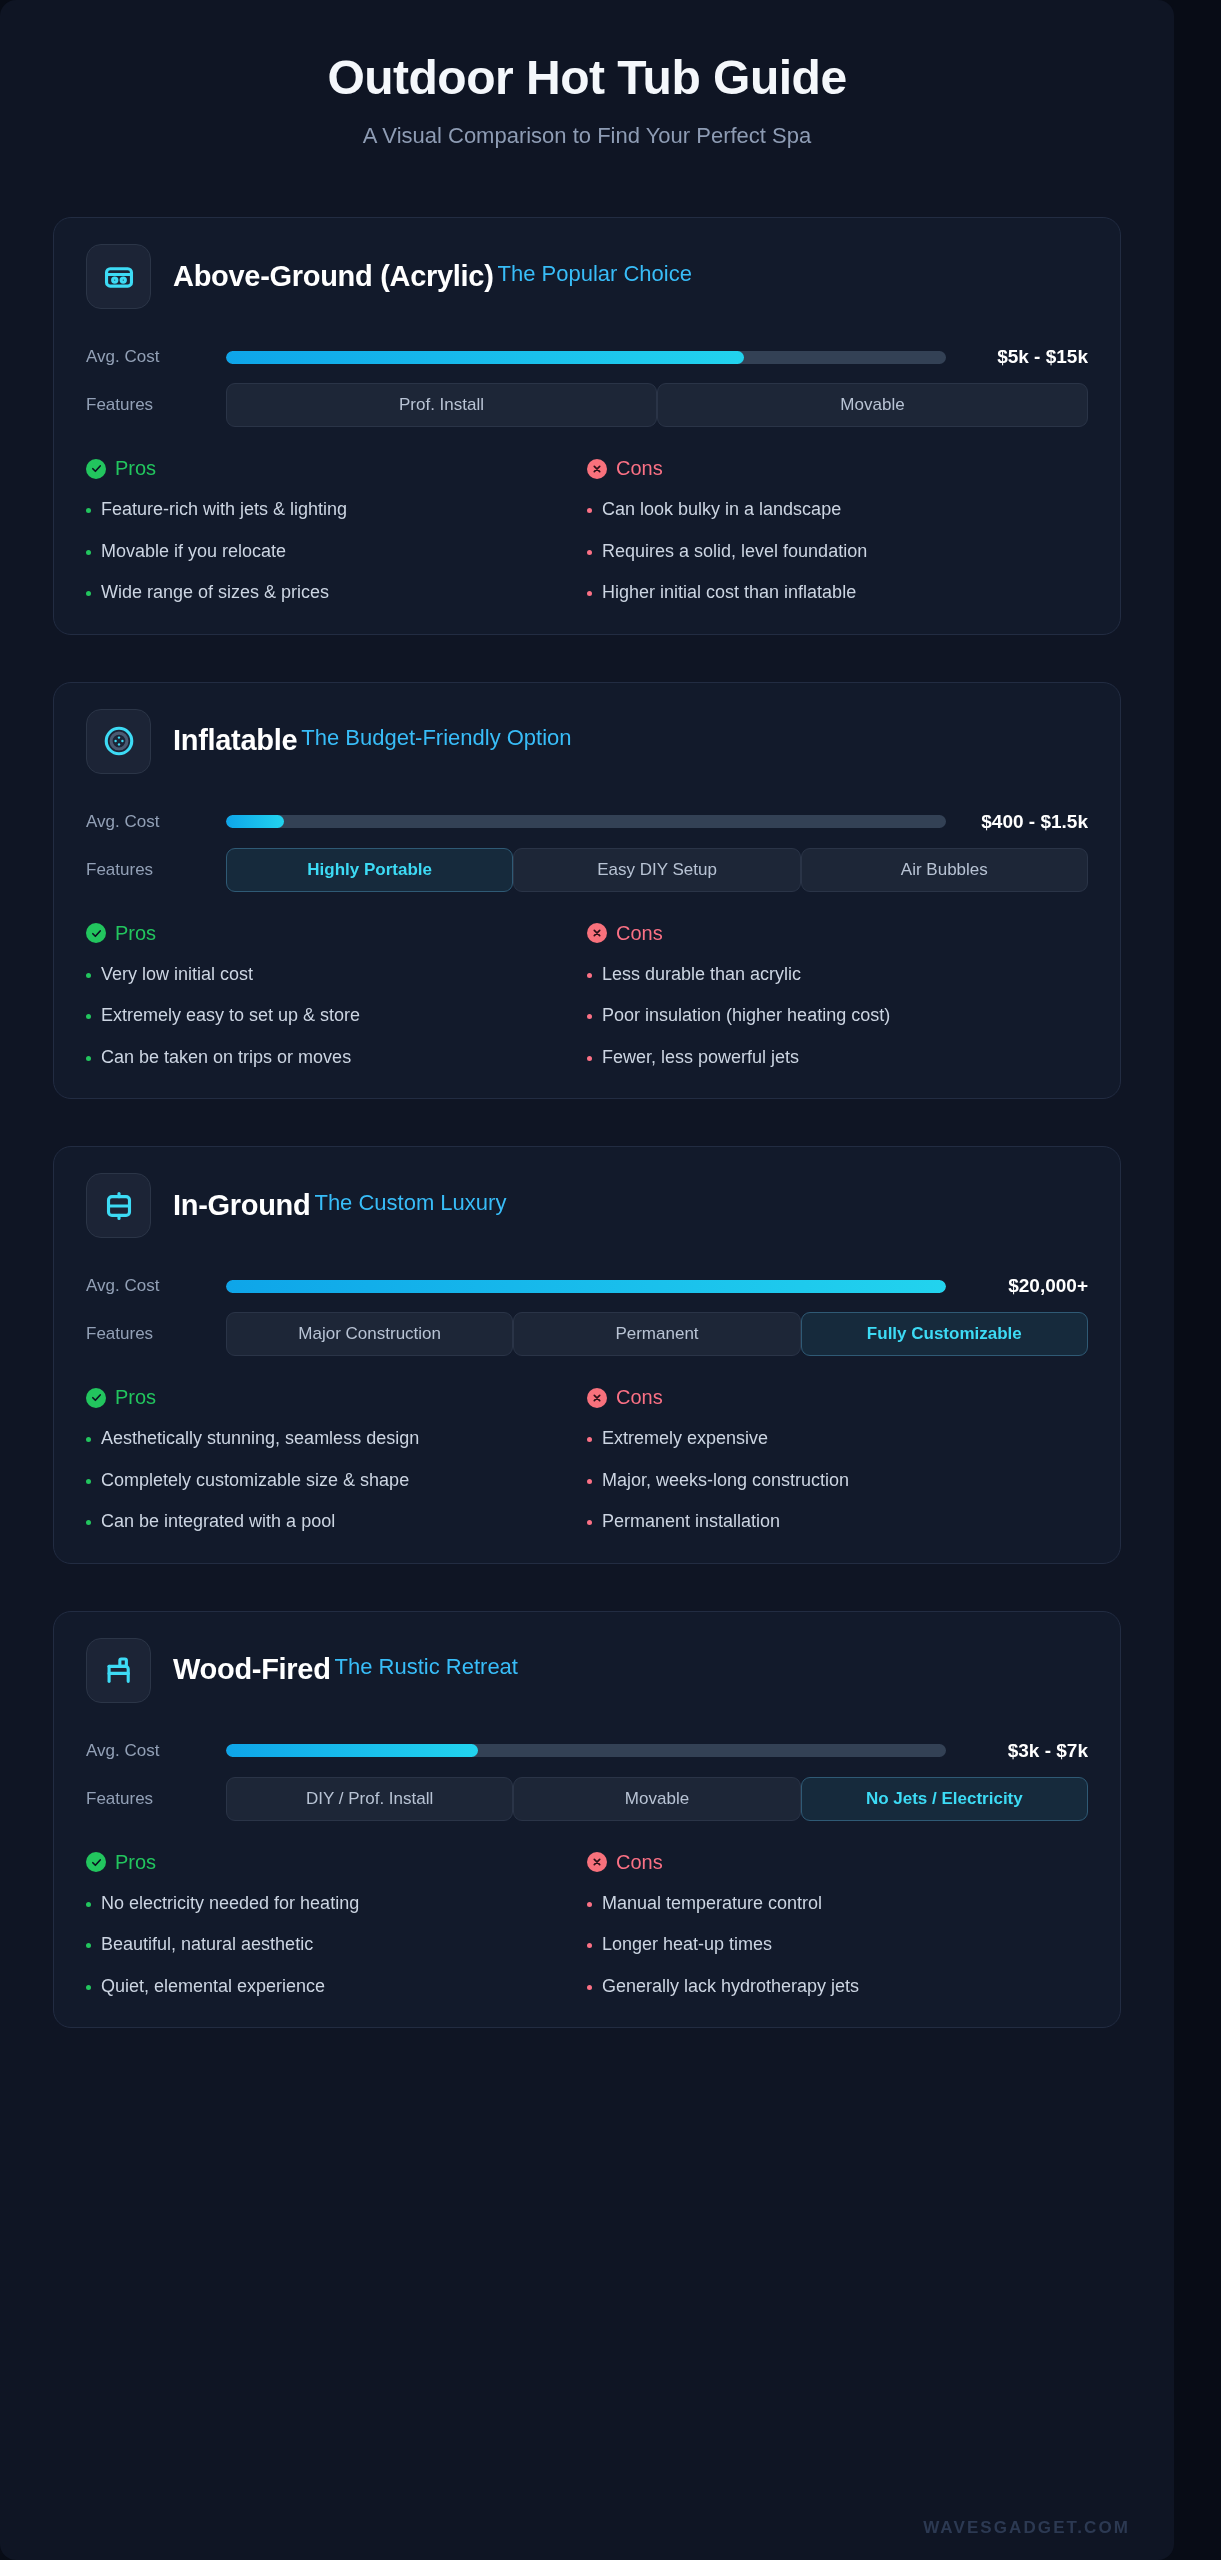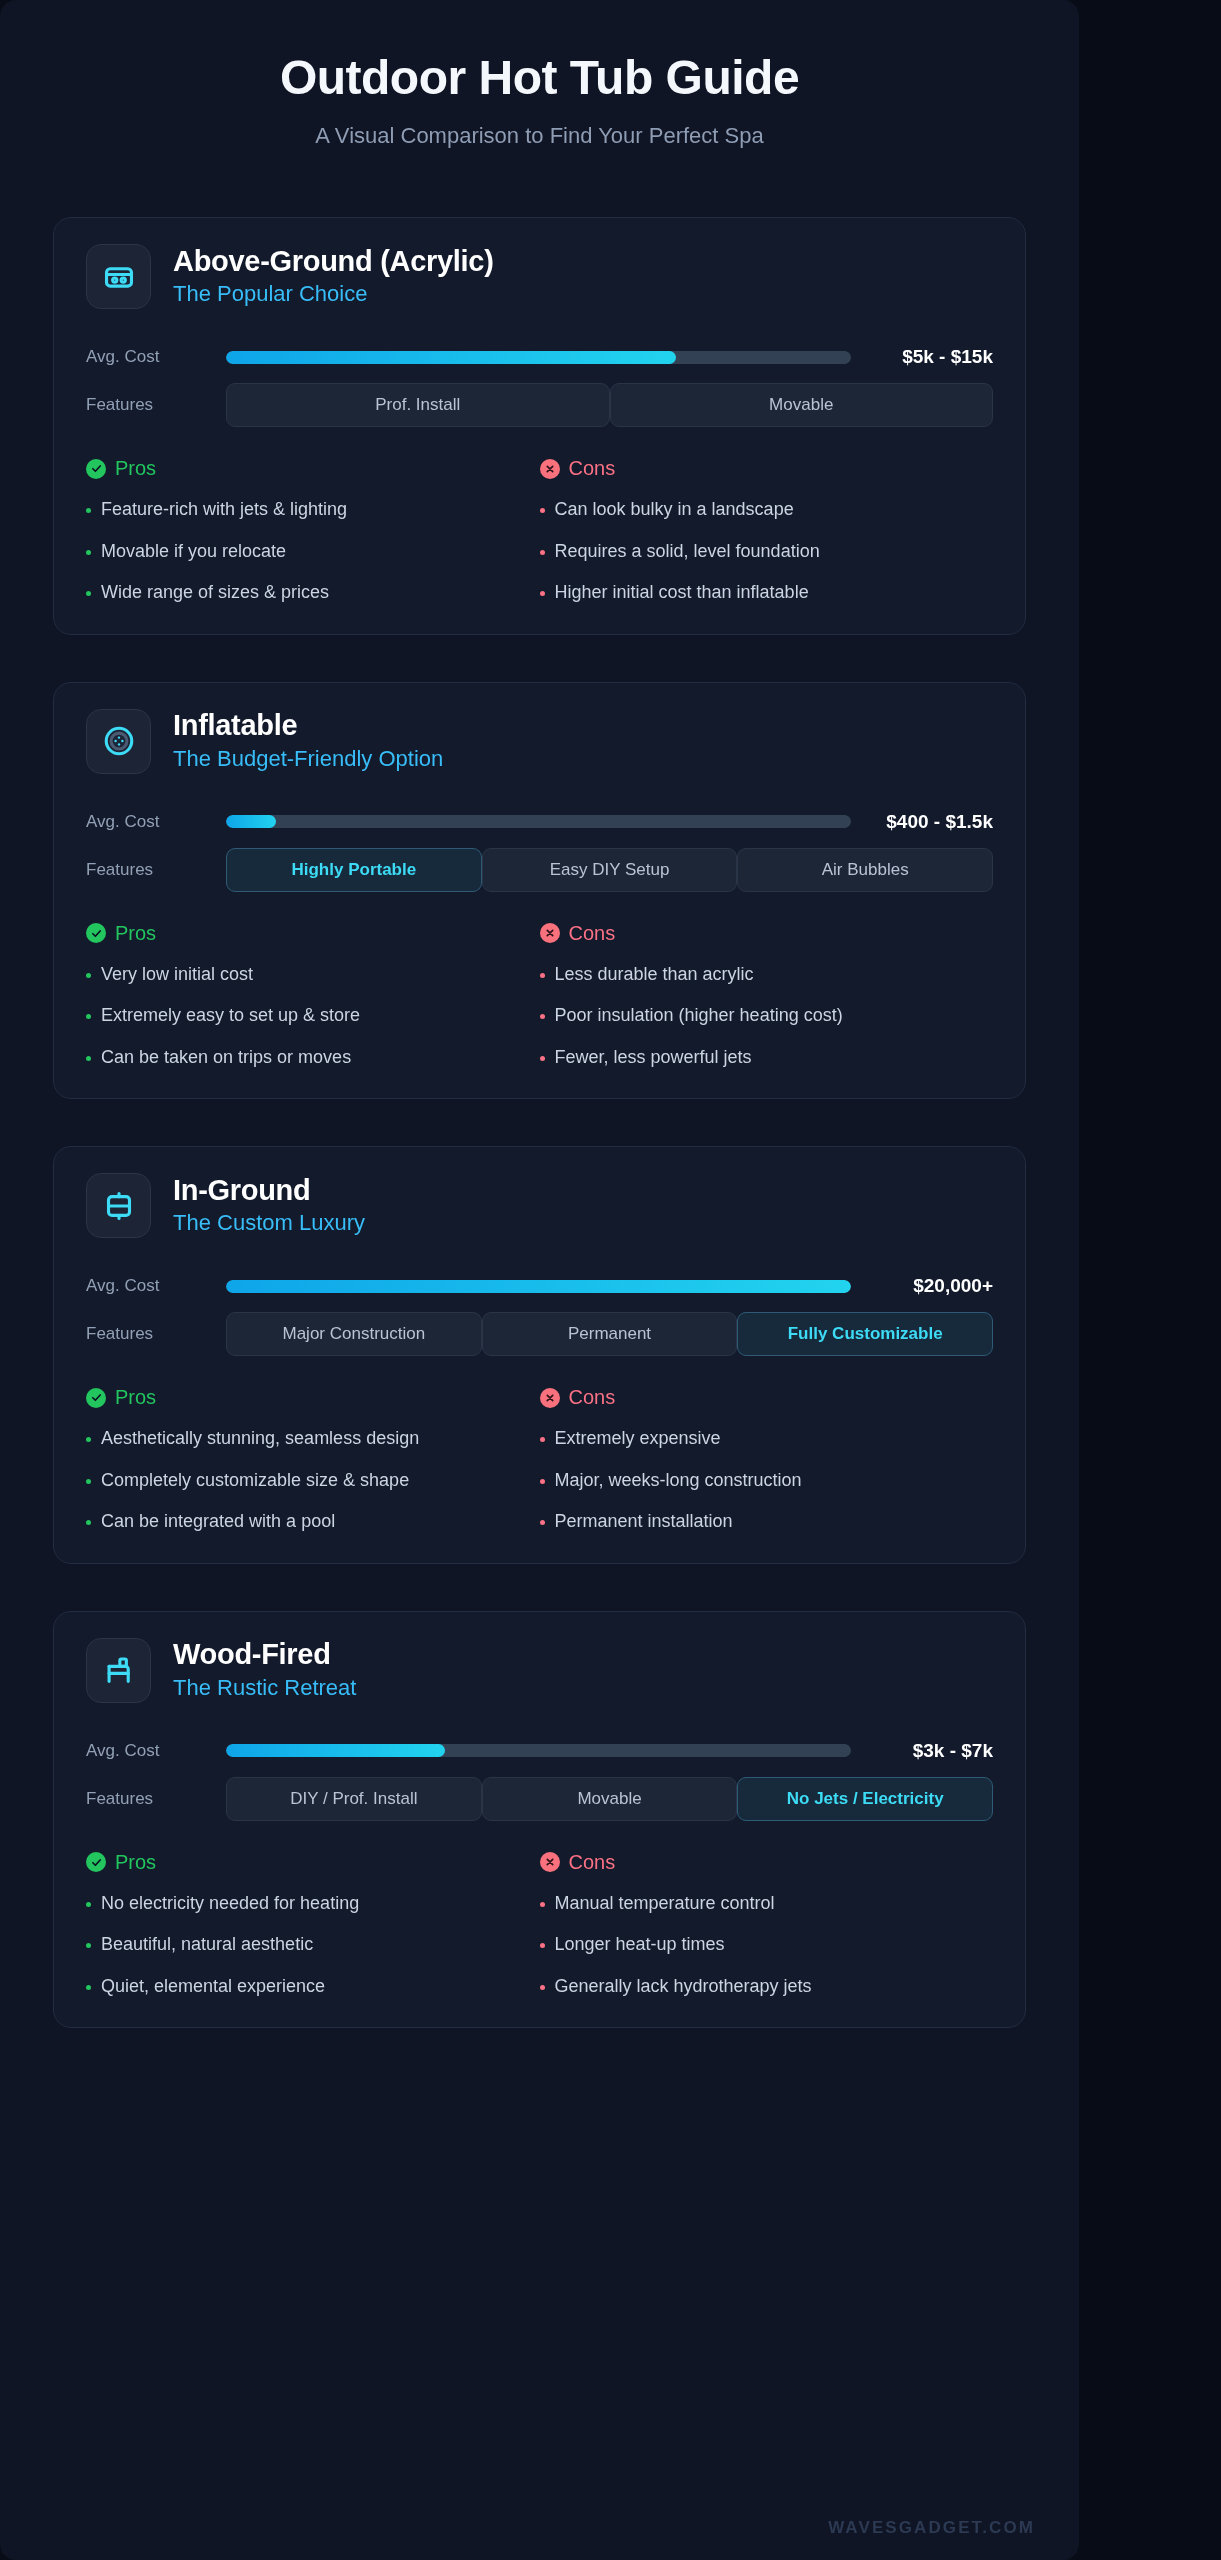--- a/index.html
+++ b/index.html
@@ -7,21 +7,21 @@
   html, body {
     width: 1221px;
     height: 2560px;
     background: #080c16;
     font-family: "Liberation Sans", sans-serif;
     -webkit-font-smoothing: antialiased;
   }
 
   #page {
     position: relative;
-    width: 1079px;
+    width: 1174px;
     height: 2560px;
     background: #0f1524;
     border-radius: 16px;
     overflow: hidden;
   }
 
   
   .header {
     padding: 50px 40px 24px;
     text-align: center;
@@ -67,21 +67,21 @@
     height: 65px;
     flex: 0 0 65px;
     border-radius: 15px;
     background: #1c2436;
     border: 1px solid #2b3547;
     display: flex;
     align-items: center;
     justify-content: center;
   }
   .icon-box svg { display: block; }
-  .titles { display: flex; flex-direction: column; gap: 4px; }
+  .titles { display: flex; flex-direction: row; gap: 4px; }
   .card-title {
     font-size: 29px;
     font-weight: bold;
     color: #ffffff;
     letter-spacing: -0.3px;
     line-height: 1.1;
   }
   .card-sub {
     font-size: 22px;
     color: #38bdf8;

